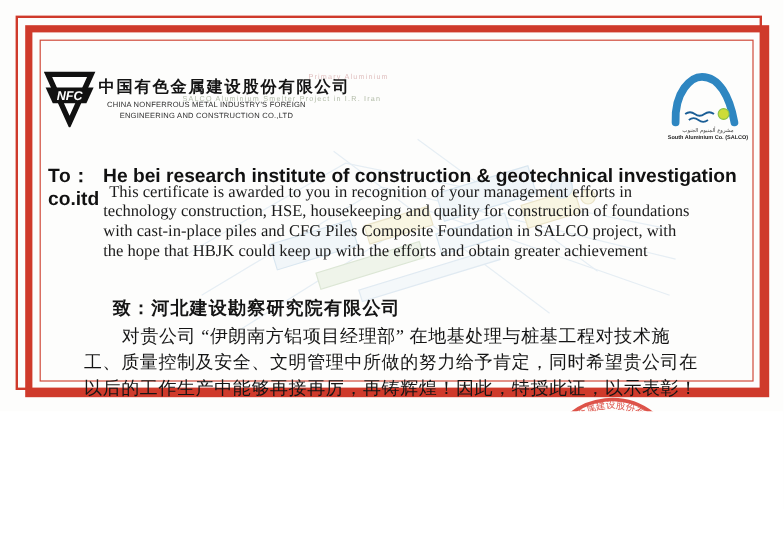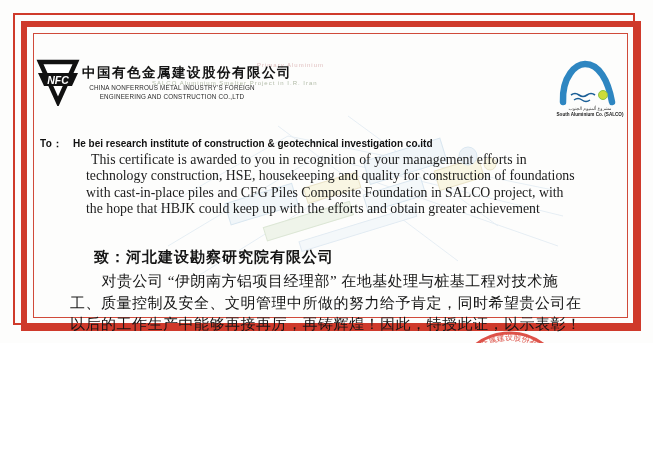--- a/index.html
+++ b/index.html
@@ -18,21 +18,21 @@
   .wm{position:absolute;z-index:0;font-size:6px;letter-spacing:1px;white-space:nowrap;}
   .wm1{left:257px;top:62px;color:#d8aeae;opacity:.8;}
   .wm2{left:152px;top:80px;color:#a9b49e;opacity:.9;}
   
   .nfc-logo{position:absolute;left:36px;top:59px;z-index:2;}
   .company{position:absolute;left:82px;top:64px;width:180px;text-align:center;z-index:2;}
   .company-cn{font-size:13.5px;font-weight:bold;color:#141414;letter-spacing:1.5px;white-space:nowrap;}
   .company-en{font-size:6.3px;color:#2a2a2a;letter-spacing:.2px;margin-top:2px;white-space:nowrap;}
   .salco-logo{position:absolute;left:554px;top:58px;z-index:2;}
   
-  .to-line{position:absolute;left:40px;top:137px;z-index:2;font-size:10px;font-weight:bold;color:#111;}
+  .to-line{position:absolute;left:40px;top:137px;z-index:2;font-size:16px;font-weight:bold;color:#111;}
   .to-label{letter-spacing:.5px;margin-right:10px;}
   .body-en{
     position:absolute;left:86px;top:152px;width:496px;z-index:2;
     font-family:"Liberation Serif",serif;font-size:13.8px;line-height:16.4px;
     color:#1b1b1b;text-indent:5px;
   }
   .to-cn{
     position:absolute;left:74px;top:248px;z-index:2;
     font-family:"Liberation Serif",serif;font-size:15px;font-weight:600;color:#151515;letter-spacing:1px;margin-left:20px;
   }

